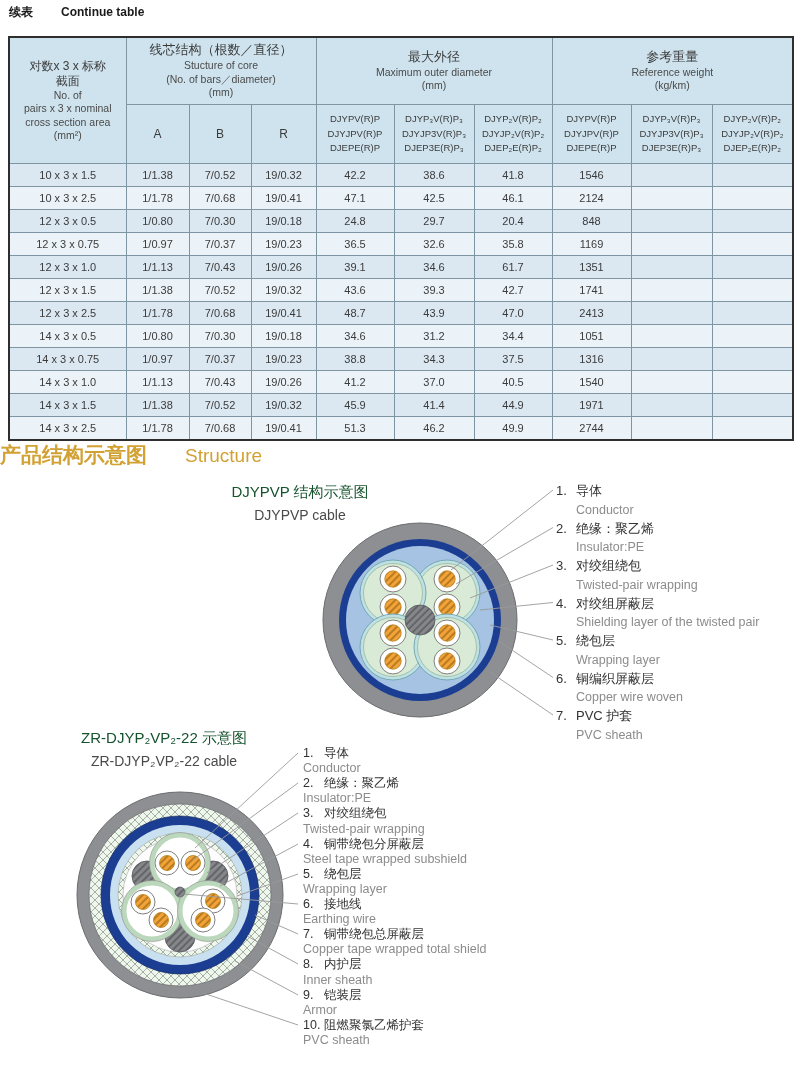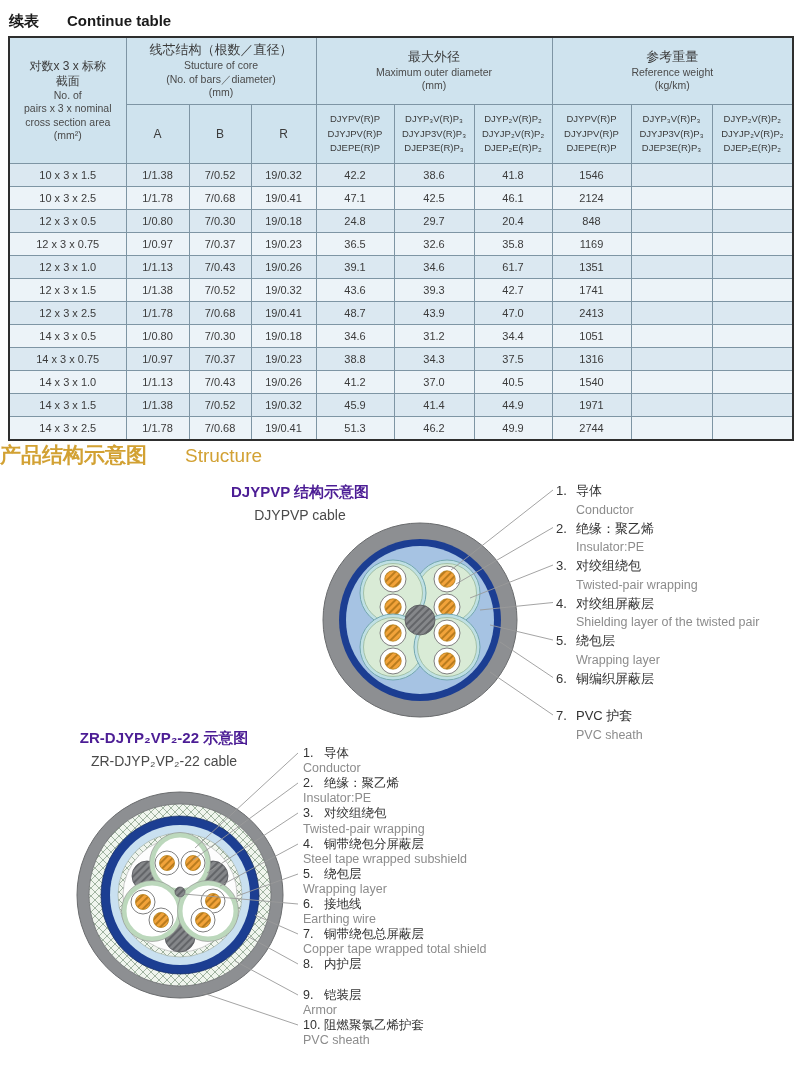--- a/index.html
+++ b/index.html
@@ -1,20 +1,20 @@
 <!DOCTYPE html>
 <html style="--c-accent_gold: #D2A133; --c-table_header_bg: #CFE3EE; --c-row_dark: #DBE8F1; --c-row_light: #ECF3F8; --c-navy: #1C3E92; --c-sheath_gray: #8D8F92; --c-wrap_blue_light: #A6C3E3; --c-inner_blue_pale: #C9E0F0; --c-pair_green: #D9EBD6; --c-pair_cyan: #BFE0E4; --c-conductor_orange: #F2A33A; --c-filler_gray: #85878A;"><head>
 <meta charset="utf-8">
 <style>
   html,body{margin:0;padding:0;background:#ffffff;}
   body{font-family:"Liberation Sans","DejaVu Sans",sans-serif;color:#3b3b3b;}
   .page{position:relative;width:800px;height:1066px;background:#fff;overflow:hidden;}
 
   
-  .page-head{position:absolute;left:9px;top:12px;font-size:15px;font-weight:bold;color:#1a1a1a;}
+  .page-head{position:absolute;left:9px;top:4px;font-size:12px;font-weight:bold;color:#1a1a1a;}
   .page-head .en{margin-left:28px;}
 
   
   table.spec{position:absolute;left:8px;top:36px;width:784px;border-collapse:collapse;table-layout:fixed;
     border:2px solid #2e2e2e;}
   table.spec th,table.spec td{border:1px solid #7e95a4;padding:0 2px;text-align:center;vertical-align:middle;}
   table.spec thead th{background:var(--c-table_header_bg,#CFE3EE);font-weight:normal;}
   th.gsep,td.gsep{border-left:2px solid #2e2e2e;}
   .col1h{font-size:12px;line-height:1.25;}
   .col1h .en{font-size:10.5px;color:#4a4a4a;}
@@ -25,21 +25,21 @@
   table.spec tbody td{font-size:11px;height:22px;background:var(--c-row_light,#ECF3F8);}
   table.spec tbody tr:nth-child(odd) td{background:var(--c-row_dark,#DBE8F1);}
 
   
   .sec-title{position:absolute;left:0;top:441px;}
   .sec-title .zh{font-size:21px;font-weight:bold;color:var(--c-accent_gold,#D2A133);}
   .sec-title .en{font-size:19px;color:var(--c-accent_gold,#D2A133);margin-left:38px;}
 
   
   .dg-title{position:absolute;text-align:center;line-height:1.6;}
-  .dg-title .zh{font-size:15px;font-weight:bold;color:#4c1d95;}
+  .dg-title .zh{font-size:15px;font-weight:normal;color:#14532d;}
   .dg-title .en{font-size:14px;color:#4a4a4a;}
   .dg1-title{left:178px;top:480px;width:244px;}
   .dg2-title{left:38px;top:726px;width:252px;}
 
   
   .legend{position:absolute;}
   .legend1{left:556px;top:482px;width:238px;}
   .legend2{left:303px;top:746px;width:266px;}
   .lbl-item{overflow:hidden;}
   .legend1 .lbl-item{height:37.5px;}
@@ -385,20 +385,21 @@
       <div class="lbl-item">
         <div class="lbl-zh"><span class="lbl-num">4.</span><span>对绞组屏蔽层</span></div>
         <div class="lbl-en">Shielding layer of the twisted pair</div>
       </div>
       <div class="lbl-item">
         <div class="lbl-zh"><span class="lbl-num">5.</span><span>绕包层</span></div>
         <div class="lbl-en">Wrapping layer</div>
       </div>
       <div class="lbl-item">
         <div class="lbl-zh"><span class="lbl-num">6.</span><span>铜编织屏蔽层</span></div>
+        <div class="lbl-en">Copper wire woven</div>
       </div>
       <div class="lbl-item">
         <div class="lbl-zh"><span class="lbl-num">7.</span><span>PVC 护套</span></div>
         <div class="lbl-en">PVC sheath</div>
       </div>
     </div>
 
   <div class="dg-title dg2-title">
     <div class="zh">ZR-DJYP₂VP₂-22 示意图</div>
     <div class="en">ZR-DJYP₂VP₂-22 cable</div>
@@ -493,20 +494,21 @@
       <div class="lbl-item">
         <div class="lbl-zh"><span class="lbl-num">6.</span><span>接地线</span></div>
         <div class="lbl-en">Earthing wire</div>
       </div>
       <div class="lbl-item">
         <div class="lbl-zh"><span class="lbl-num">7.</span><span>铜带绕包总屏蔽层</span></div>
         <div class="lbl-en">Copper tape wrapped total shield</div>
       </div>
       <div class="lbl-item">
         <div class="lbl-zh"><span class="lbl-num">8.</span><span>内护层</span></div>
+        <div class="lbl-en">Inner sheath</div>
       </div>
       <div class="lbl-item">
         <div class="lbl-zh"><span class="lbl-num">9.</span><span>铠装层</span></div>
         <div class="lbl-en">Armor</div>
       </div>
       <div class="lbl-item">
         <div class="lbl-zh"><span class="lbl-num">10.</span><span>阻燃聚氯乙烯护套</span></div>
         <div class="lbl-en">PVC sheath</div>
       </div>
     </div>

